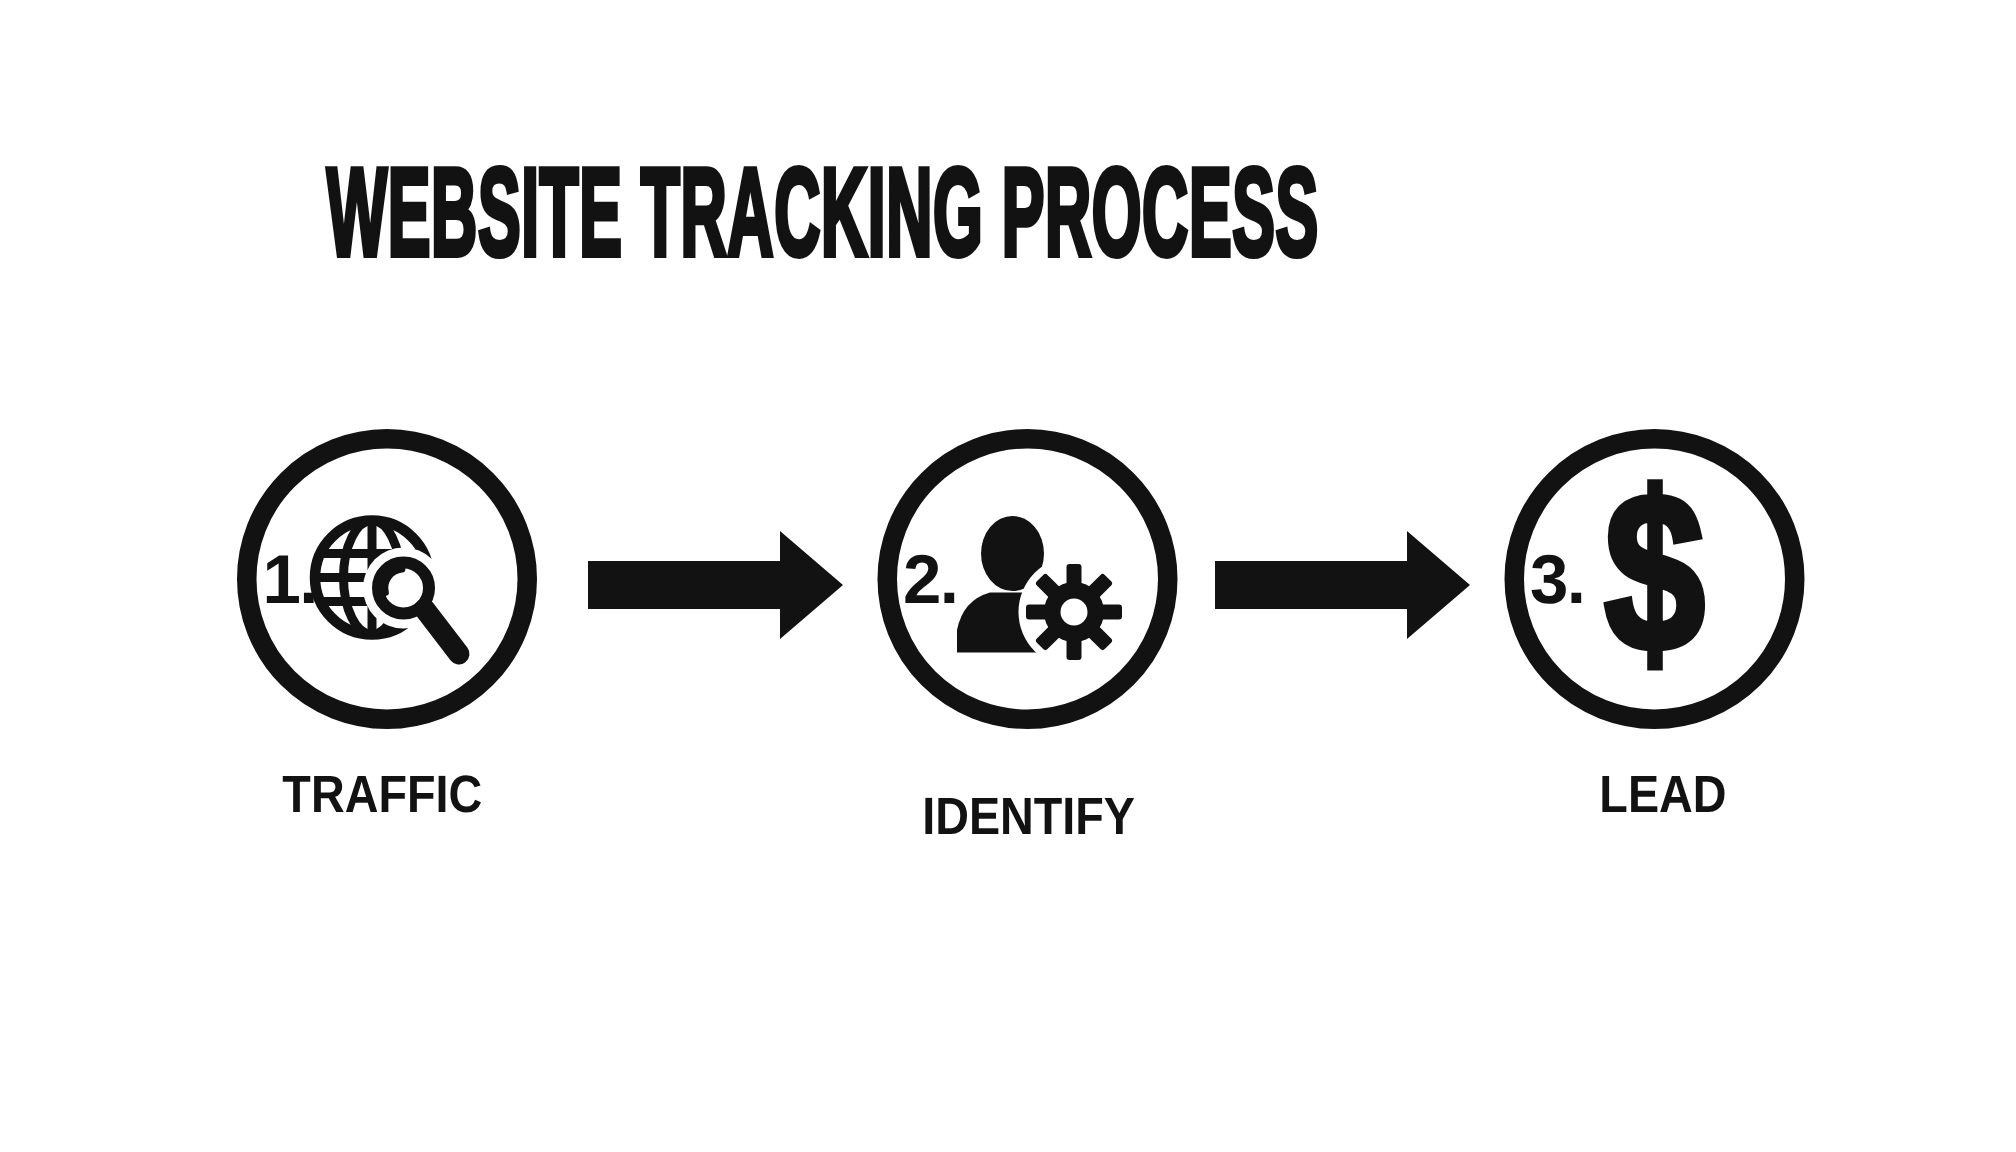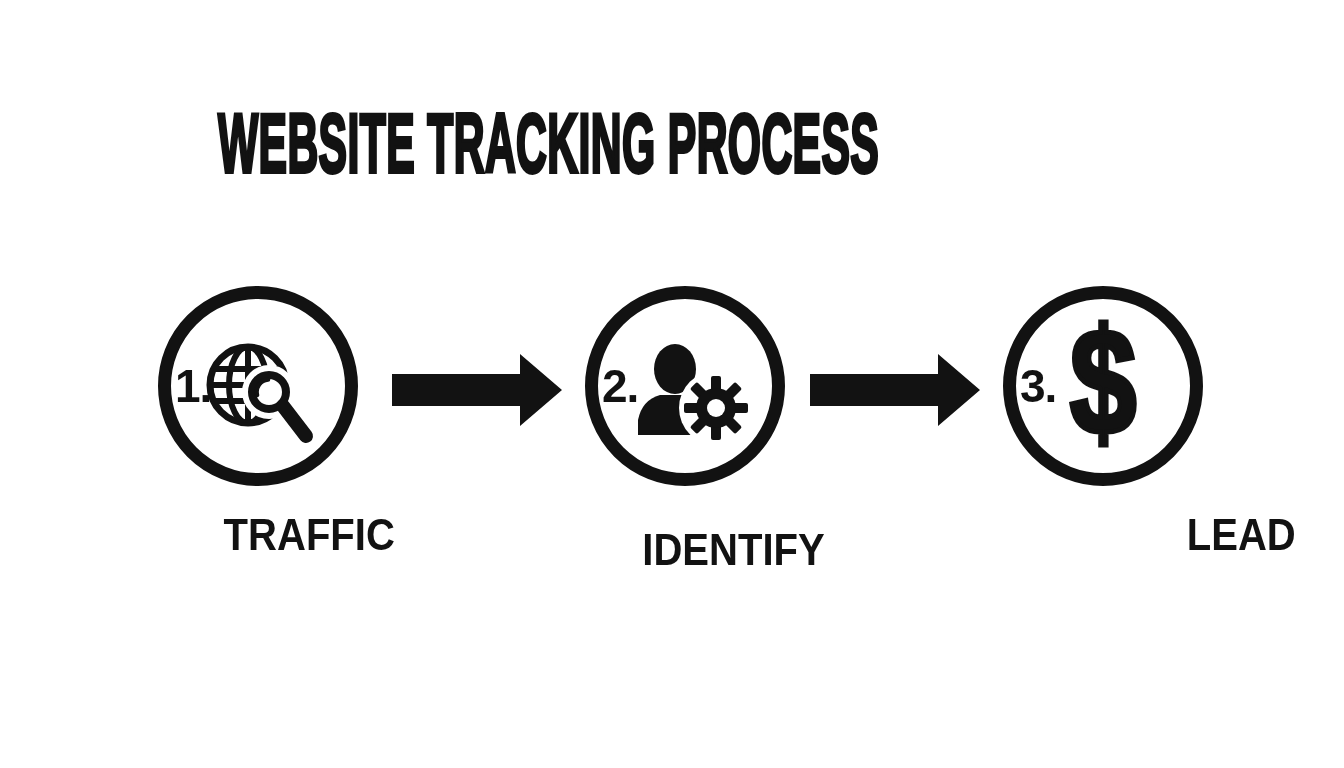--- a/index.html
+++ b/index.html
@@ -48,27 +48,27 @@
     -webkit-text-stroke:5px #121212;
   }
 
   
   .arrow { position:absolute; top:350px; width:170px; height:80px; }
   .arrow.a1 { left:392px; }
   .arrow.a2 { left:810px; }
 
   
   .step-label {
-    position:absolute; top:512px; width:300px; text-align:right;
-    font-size:45px; line-height:1; font-weight:bold; white-space:nowrap;
+    position:absolute; top:512px; width:300px; text-align:center;
+    font-size:35px; line-height:1; font-weight:bold; white-space:nowrap;
   }
   .step-label > span { display:inline-block; transform:scaleX(0.89); transform-origin:center; }
   .step-label.l1 { left:105px; }
   .step-label.l2 { left:536px;margin-top:15px; }
-  .step-label.l3 { left:1002px;text-decoration:underline; }
+  .step-label.l3 { left:959px;text-decoration:underline; }
 
   .ink { fill:#121212; }
   .stroke-ink { stroke:#121212; fill:none; }
 </style>
 </head>
 <body>
 
 <div class="title">
   <span>WEBSITE TRACKING PROCESS</span>
 </div>

